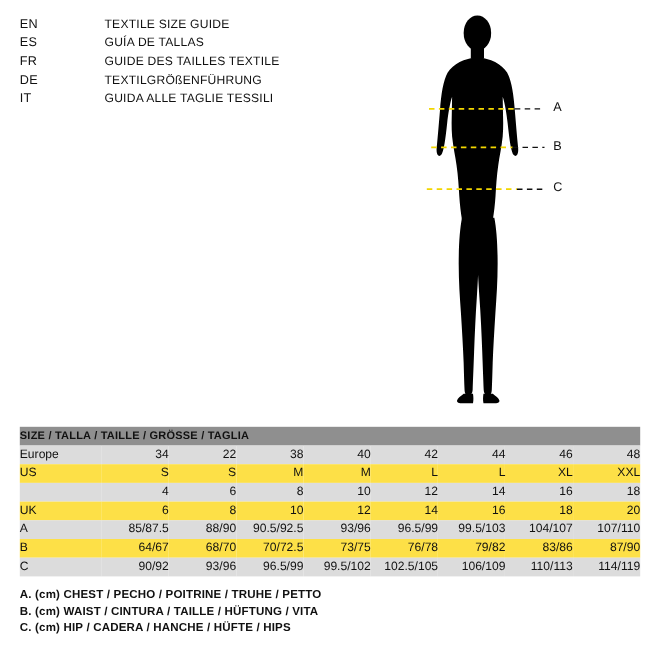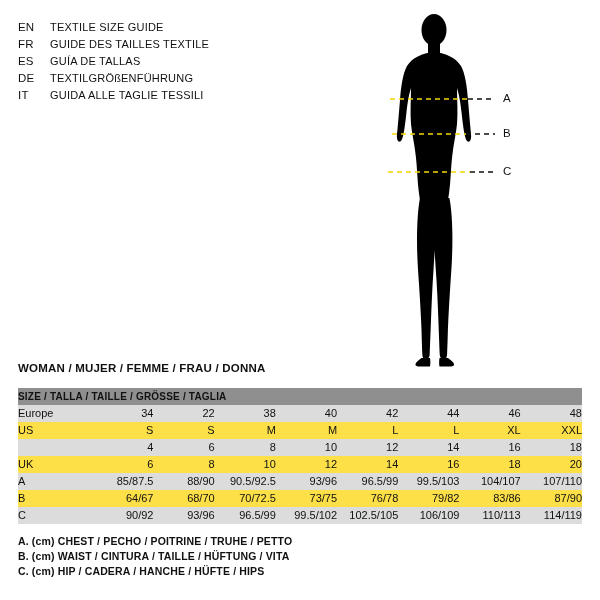--- a/index.html
+++ b/index.html
@@ -23,22 +23,23 @@
 
   
   .legend {
     position: absolute;
     left: 18px;
     top: 16px;
     width: 330px;
   }
   .legend-row {
     display: flex;
-    align-items: flex-end;
+    align-items: flex-start;
     height: 17px;
+    gap: 45px;
   }
   .legend-code {
     width: 32px;
     flex: 0 0 32px;
     font-size: 11.5px;
     letter-spacing: 0.2px;
     color: #111;
   }
   .legend-text {
     font-size: 11px;
@@ -137,26 +138,26 @@
 <body>
 
 <div class="page">
 
   <div class="legend">
     <div class="legend-row">
       <span class="legend-code">EN</span>
       <span class="legend-text">TEXTILE SIZE GUIDE</span>
     </div>
     <div class="legend-row">
+      <span class="legend-code">ES</span>
+      <span class="legend-text">GUÍA DE TALLAS</span>
+    </div>
+    <div class="legend-row">
       <span class="legend-code">FR</span>
       <span class="legend-text">GUIDE DES TAILLES TEXTILE</span>
-    </div>
-    <div class="legend-row">
-      <span class="legend-code">ES</span>
-      <span class="legend-text">GUÍA DE TALLAS</span>
     </div>
     <div class="legend-row">
       <span class="legend-code">DE</span>
       <span class="legend-text">TEXTILGRÖßENFÜHRUNG</span>
     </div>
     <div class="legend-row">
       <span class="legend-code">IT</span>
       <span class="legend-text">GUIDA ALLE TAGLIE TESSILI</span>
     </div>
   </div>
@@ -222,21 +223,20 @@
 
       <line x1="108" y1="91" x2="135" y2="91" stroke="#111111" stroke-width="1.3" stroke-dasharray="5,4"></line>
       <line x1="106" y1="126" x2="135" y2="126" stroke="#111111" stroke-width="1.3" stroke-dasharray="5,4"></line>
       <line x1="110" y1="164" x2="135" y2="164" stroke="#111111" stroke-width="1.3" stroke-dasharray="5,4"></line>
     </svg>
     <span class="measure-label" style="left:143px; top:84px;">A</span>
     <span class="measure-label" style="left:143px; top:119px;">B</span>
     <span class="measure-label" style="left:143px; top:157px;">C</span>
   </div>
 
-  <div class="woman-title">WOMAN / MUJER / FEMME / FRAU / DONNA</div>
 
   <table class="size-table">
     <tbody>
       <tr class="row-head">
         <td colspan="9">SIZE / TALLA / TAILLE / GRÖSSE / TAGLIA</td>
       </tr>
 
       <tr class="row-shaded">
         <td class="label-cell">Europe</td>
         <td class="val-cell">34</td>

